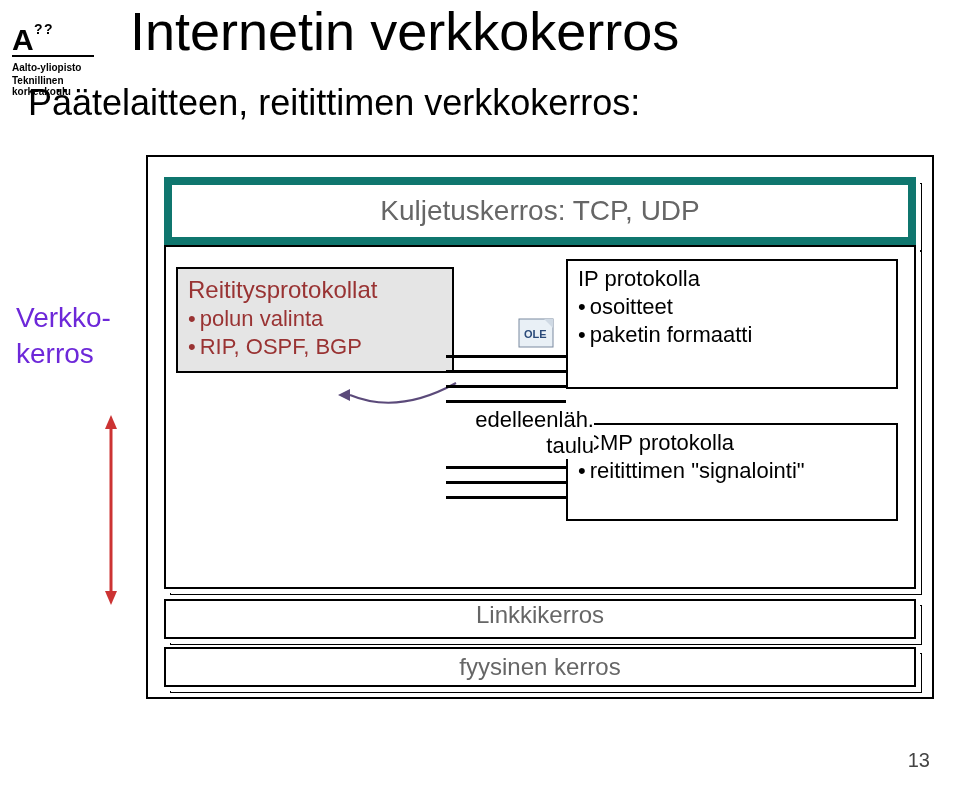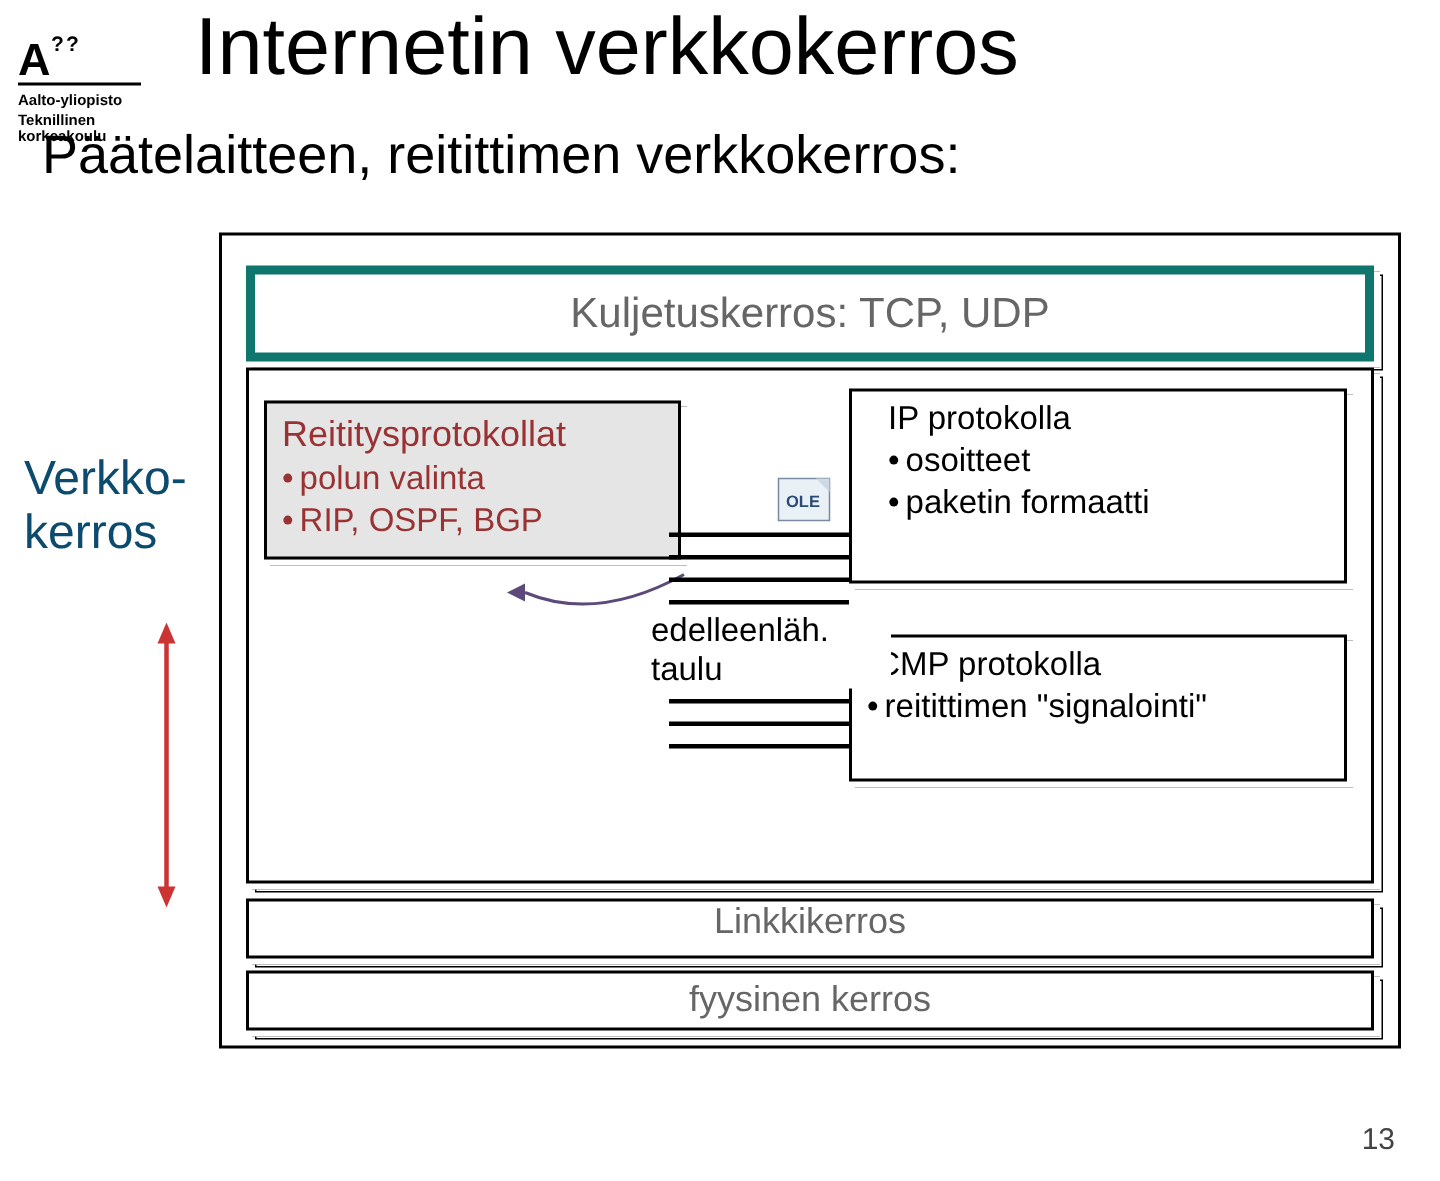--- a/index.html
+++ b/index.html
@@ -51,21 +51,21 @@
     height: 540px;
     border: 2px solid #000;
     background: #fff;
   }
   .transport {
     position: absolute;
     left: 16px;
     top: 20px;
     right: 16px;
     height: 52px;
-    border: 6px solid #0f766e;
+    border: 8px solid #0f766e;
     background: #fff;
     box-shadow: 4px 4px 0 #fff, 4px 4px 0 0px #000, 6px 6px 0 -1px #fff, 6px 6px 0 0 #000;
     display: flex;
     align-items: center;
     justify-content: center;
     font-size: 28px;
     color: #666;
   }
   .network-area {
     position: absolute;
@@ -106,21 +106,21 @@
 
   .ip-box {
     position: absolute;
     left: 400px;
     top: 12px;
     width: 332px;
     height: 130px;
     border: 2px solid #000;
     background: #fff;
     box-shadow: 4px 4px 0 #fff, 4px 4px 0 0px #000;
-    padding: 4px 10px 4px 24px;
+    padding: 4px 10px 4px 10px;
     box-sizing: border-box;
     font-size: 22px;
     line-height: 28px;
   }
   .ip-box .dot::before { content: "•"; margin-right: 4px; }
 
   .icmp-box {
     position: absolute;
     left: 400px;
     top: 176px;
@@ -160,21 +160,21 @@
   }
   .tbl-lines div {
     border-top: 3px solid #000;
     height: 12px;
   }
   .fwd-label {
     position: absolute;
     left: -12px;
     top: 52px;
     width: 160px;
-    text-align: left;
+    text-align: right;
     font-size: 22px;
     line-height: 26px;
     background: #fff;
   }
 
   .link-layer {
     position: absolute;
     left: 16px;
     right: 16px;
     top: 442px;
@@ -200,23 +200,23 @@
     display: flex;
     align-items: center;
     justify-content: center;
     font-size: 24px;
     color: #666;
   }
   .side-label {
     position: absolute;
     left: 16px;
     top: 300px;
-    font-size: 32px;
+    font-size: 28px;
     line-height: 36px;
-    color: #0c4a6e;
+    color: #6d28d9;
   }
   .red-arrow {
     position: absolute;
     left: 102px;
     top: 415px;
     width: 18px;
     height: 190px;
   }
   .page-num {
     position: absolute;

